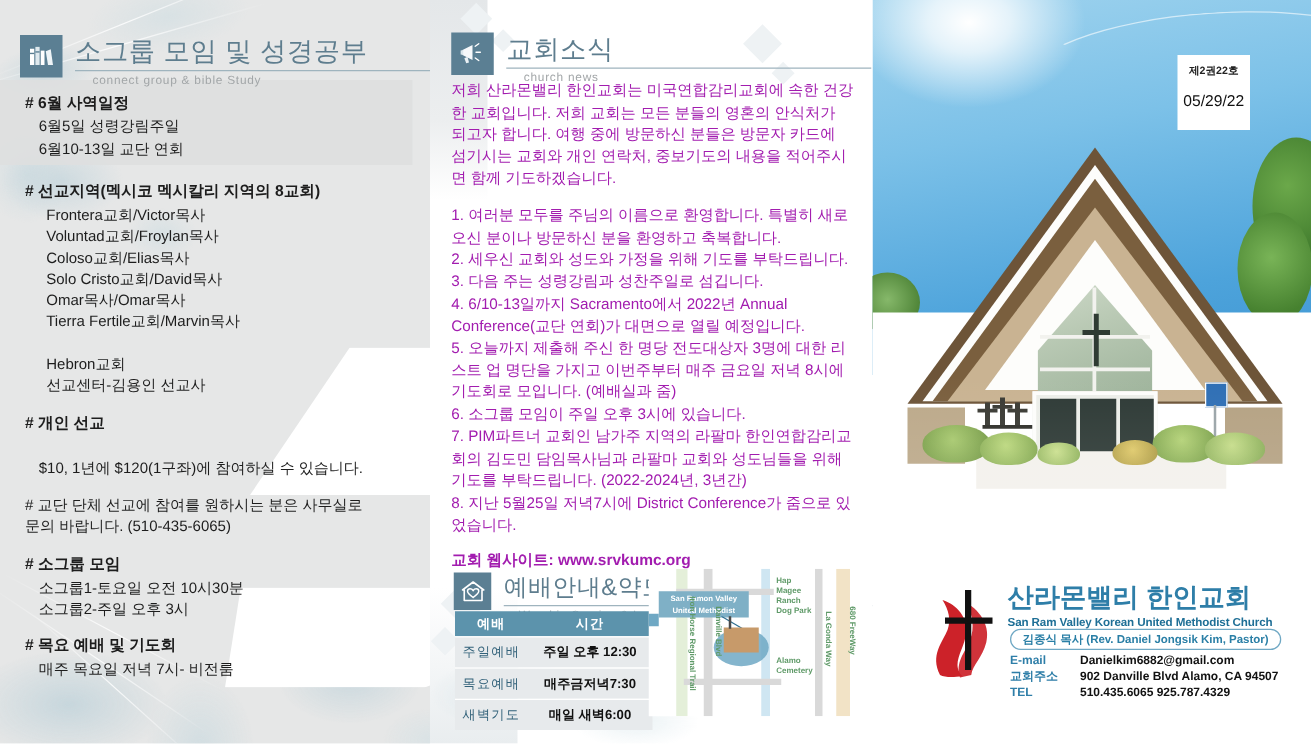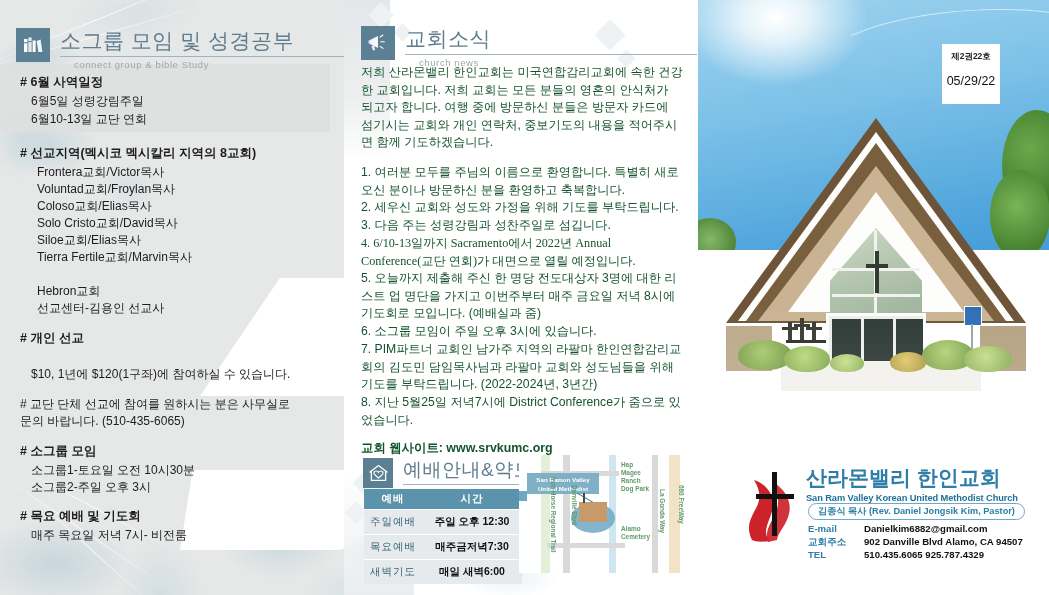--- a/index.html
+++ b/index.html
@@ -109,21 +109,21 @@
     background:linear-gradient(180deg,#ffffff 0%, #e9edef 100%);
   }
   #mwater{
     position:absolute;left:-10px;top:500px;width:250px;height:110px;opacity:.5;
     background:
       radial-gradient(ellipse 90px 40px at 30% 50%, #c9dde4 0%, rgba(201,221,228,0) 72%),
       radial-gradient(ellipse 70px 30px at 70% 70%, #d6e5ea 0%, rgba(214,229,234,0) 72%);
   }
   .news-p{
     position:absolute;left:17px;font-size:12.2px;line-height:17.6px;
-    color:#14532d;width:322px;
+    color:#a21caf;width:322px;
   }
 
   
   #wtable{position:absolute;left:20px;top:489px;width:158px;}
   .wrow{display:flex;height:24px;align-items:center;}
   .wrow .c1{width:58px;text-align:center;font-size:10.5px;color:#33627a;letter-spacing:1px;}
   .wrow .c2{flex:1;text-align:center;font-size:10.5px;color:#111;font-weight:bold;}
   #whead{background:#5c93ac;height:20px;}
   #whead .c1,#whead .c2{color:#fff;font-weight:bold;font-size:10.5px;letter-spacing:1px;}
   .wsep{height:1px;background:#fff;}
@@ -294,21 +294,21 @@
 
     <div class="txt hd" style="left:20px;top:74px;"># 6월 사역일정</div>
     <div class="txt bd" style="left:31px;top:93px;">6월5일 성령강림주일</div>
     <div class="txt bd" style="left:31px;top:111px;">6월10-13일 교단 연회</div>
 
     <div class="txt hd" style="left:20px;top:145px;"># 선교지역(멕시코 멕시칼리 지역의 8교회)</div>
     <div class="txt bd" style="left:37px;top:164px;">Frontera교회/Victor목사</div>
     <div class="txt bd" style="left:37px;top:181px;">Voluntad교회/Froylan목사</div>
     <div class="txt bd" style="left:37px;top:198px;">Coloso교회/Elias목사</div>
     <div class="txt bd" style="left:37px;top:215px;">Solo Cristo교회/David목사</div>
-    <div class="txt bd" style="left:37px;top:232px;">Siloe교회/Elias목사</div>
+    <div class="txt bd" style="left:37px;top:232px;">Omar목사/Omar목사</div>
     <div class="txt bd" style="left:37px;top:249px;">Tierra Fertile교회/Marvin목사</div>
     <div class="txt bd" style="left:37px;top:283px;">Hebron교회</div>
     <div class="txt bd" style="left:37px;top:300px;">선교센터-김용인 선교사</div>
 
     <div class="txt hd" style="left:20px;top:330px;"># 개인 선교</div>
     <div class="txt bd" style="left:31px;top:366px;">$10, 1년에 $120(1구좌)에 참여하실 수 있습니다.</div>
 
     <div class="txt bd" style="left:20px;top:396px;"># 교단 단체 선교에 참여를 원하시는 분은 사무실로</div>
     <div class="txt bd" style="left:20px;top:413px;">문의 바랍니다. (510-435-6065)</div>
 
@@ -347,21 +347,21 @@
       <div class="sec-title">교회소식</div>
       <div class="sec-rule" style="width:292px;"></div>
       <div class="sec-sub">church news</div>
     </div>
 
     <div class="news-p" style="top:64px;">저희 산라몬밸리 한인교회는 미국연합감리교회에 속한 건강한 교회입니다. 저희 교회는 모든 분들의 영혼의 안식처가 되고자 합니다. 여행 중에 방문하신 분들은 방문자 카드에 섬기시는 교회와 개인 연락처, 중보기도의 내용을 적어주시면 함께 기도하겠습니다.</div>
 
     <div class="news-p" style="top:164px;">1. 여러분 모두를 주님의 이름으로 환영합니다. 특별히 새로 오신 분이나 방문하신 분을 환영하고 축복합니다.</div>
     <div class="news-p" style="top:199px;">2. 세우신 교회와 성도와 가정을 위해 기도를 부탁드립니다.</div>
     <div class="news-p" style="top:217px;">3. 다음 주는 성령강림과 성찬주일로 섬깁니다.</div>
-    <div class="news-p" style="top:235px;font-family:Liberation Serif, serif;">4. 6/10-13일까지 Sacramento에서 2022년 Annual Conference(교단 연회)가 대면으로 열릴 예정입니다.</div>
+    <div class="news-p" style="top:235px;">4. 6/10-13일까지 Sacramento에서 2022년 Annual Conference(교단 연회)가 대면으로 열릴 예정입니다.</div>
     <div class="news-p" style="top:270px;">5. 오늘까지 제출해 주신 한 명당 전도대상자 3명에 대한 리스트 업 명단을 가지고 이번주부터 매주 금요일 저녁 8시에 기도회로 모입니다. (예배실과 줌)</div>
     <div class="news-p" style="top:323px;">6. 소그룹 모임이 주일 오후 3시에 있습니다.</div>
     <div class="news-p" style="top:341px;">7. PIM파트너 교회인 남가주 지역의 라팔마 한인연합감리교회의 김도민 담임목사님과 라팔마 교회와 성도님들을 위해 기도를 부탁드립니다. (2022-2024년, 3년간)</div>
     <div class="news-p" style="top:394px;">8. 지난 5월25일 저녁7시에 District Conference가 줌으로 있었습니다.</div>
 
     <div class="news-p" style="top:440px;font-size:12.4px;font-weight:bold;">교회 웹사이트: www.srvkumc.org</div>
 
     <div class="sec-head" style="left:19px;top:458px;width:180px;">
       <div class="sec-icon" style="width:30px;height:30px;">
         <svg width="19" height="18" viewBox="0 0 19 18">

